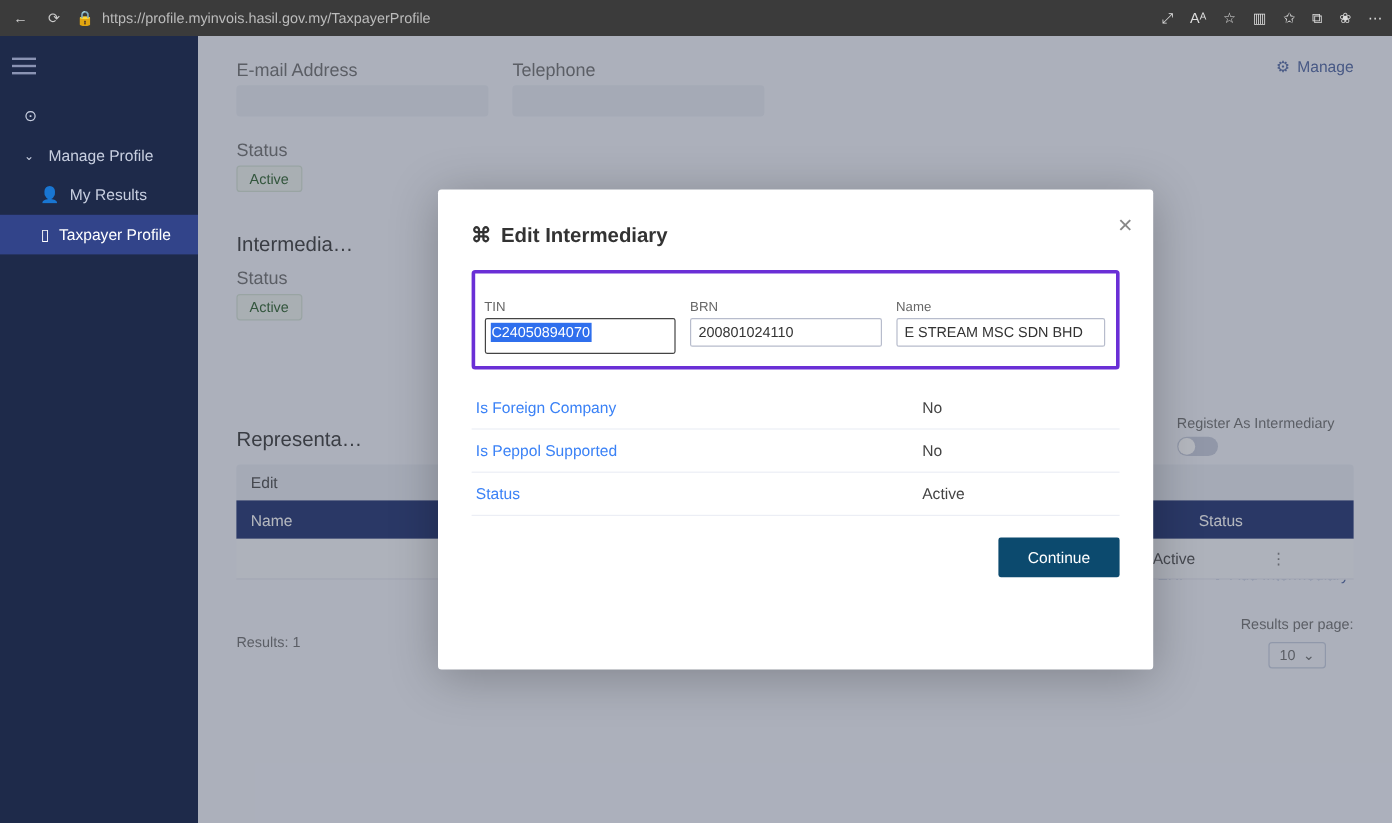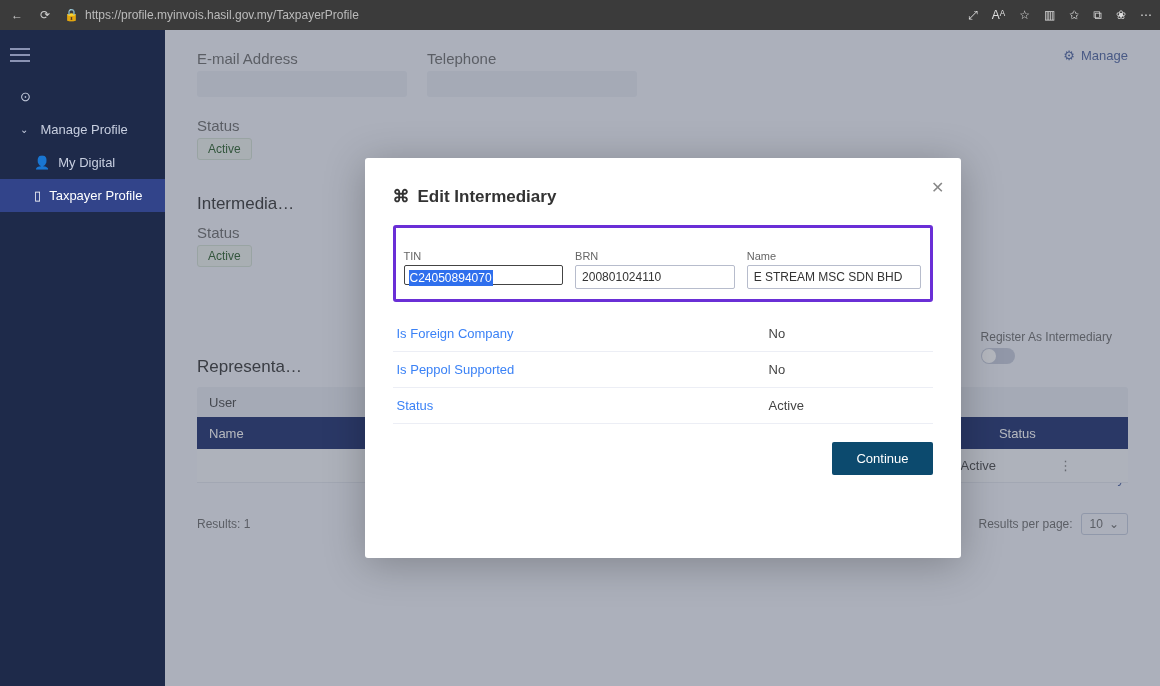--- a/index.html
+++ b/index.html
@@ -18,21 +18,21 @@
   .chev { font-size:10px; margin-right:4px; }
   
   .main { flex:1; background:#f3f5fb; position:relative; overflow:hidden; }
   .main-inner { padding: 20px 32px; color:#555; }
   .top-actions { position:absolute; right:32px; top:18px; display:flex; align-items:center; gap:6px; color:#5a6fa8; font-size:13px; }
   .field-row { display:flex; gap:20px; margin-bottom:20px; }
   .field-label { font-size:15px; color:#777; margin-bottom:4px; }
   .field-box { height:26px; background:#e8ebf3; border-radius:3px; width:210px; display:flex; align-items:center; padding:0 8px; color:#aaa; font-size:11px; }
   .section-title { font-size:17px; color:#444; margin:18px 0 10px; }
   .status-chip { display:inline-block; padding:3px 10px; background:#eef3ee; border:1px solid #d6e2d6; color:#3a6a3a; border-radius:3px; font-size:12px; }
-  .reg-block { position:absolute; right:48px; top:300px; font-size:12px; color:#777; }
+  .reg-block { position:absolute; right:48px; top:316px; font-size:12px; color:#777; }
   .toggle { width:34px; height:16px; background:#c9cedd; border-radius:10px; margin-top:4px; position:relative; }
   .toggle::after { content:""; width:14px; height:14px; background:#fff; border-radius:50%; position:absolute; left:1px; top:1px; }
   .act-links { position:absolute; right:36px; top:440px; display:flex; gap:18px; font-size:13px; color:#5a6fa8; }
   .act-link { display:flex; align-items:center; gap:5px; cursor:pointer; }
   .tab-bar { background:#e8ebf3; height:30px; display:flex; align-items:center; padding:0 12px; font-size:13px; color:#555; border-radius:3px 3px 0 0; margin-top:10px; }
   .table-head { background:#2c3d78; color:#fff; height:32px; display:flex; align-items:center; padding:0 12px; font-size:13px; justify-content:space-between; }
   .table-head .left { }
   .table-head .right { display:flex; gap:40px; width:220px; justify-content:flex-start; }
   .row-space { height:34px; border-bottom:1px solid #e4e6ef; display:flex; align-items:center; padding:0 12px; font-size:13px; color:#555; background:#f6f7fb; position:relative;}
   .row-space .rstatus { position:absolute; right:132px; }
@@ -92,21 +92,21 @@
     <div style="height:18px"></div>
     <div class="side-item">
       <span>⊙</span>
     </div>
     <div class="side-item">
       <span class="chev">⌄</span>
       <span>Manage Profile</span>
     </div>
     <div class="side-item side-sub">
       <span>👤</span>
-      <span>My Digital</span>
+      <span>My Results</span>
     </div>
     <div class="side-item side-sub active">
       <span>▯</span>
       <span>Taxpayer Profile</span>
     </div>
   </div>
 
   <div class="main">
     <div class="main-inner">
       <div class="top-actions">
@@ -144,37 +144,37 @@
           <span>𝔖</span>
           <span>Register ERP</span>
         </div>
         <div class="act-link">
           <span>✚</span>
           <span>Add Intermediary</span>
         </div>
       </div>
 
       <div class="tab-bar">
-        <span>User</span>
+        <span>Edit</span>
       </div>
       <div class="table-head">
         <div class="left">Name</div>
         <div class="right">
           <span>…ol Sup…</span>
           <span>Status</span>
         </div>
       </div>
       <div class="row-space">
         <span class="rstatus">Active</span>
         <span class="kebab">⋮</span>
       </div>
 
       <div class="footer-row">
         <div>Results: 1</div>
-        <div style="display:flex; align-items:center; gap:8px;">
+        <div style="display:flex; align-items:center; gap:8px;flex-direction:column;">
           <span>Results per page:</span>
           <div class="page-sel">
             <span>10</span>
             <span>⌄</span>
           </div>
         </div>
       </div>
     </div>
 
     <div class="overlay">
@@ -182,21 +182,21 @@
         <div class="modal-close">✕</div>
         <div class="modal-title">
           <span>⌘</span>
           <span>Edit Intermediary</span>
         </div>
 
         <div class="highlight-box">
           <div class="field-wrap">
             <div class="mfield tin" style="flex:1.05">
               <label>TIN</label>
-              <div style="position:relative; height:20px; border:1px solid #444; border-radius:2px; padding:2px 4px;">
+              <div style="position:relative; height:30px; border:1px solid #444; border-radius:2px; padding:2px 4px;">
                 <span class="sel-text">C24050894070</span>
               </div>
             </div>
             <div class="mfield" style="flex:1.05">
               <label>BRN</label>
               <input type="text" value="200801024110" style="">
             </div>
             <div class="mfield" style="flex:1.15">
               <label>Name</label>
               <input type="text" value="E STREAM MSC SDN BHD" style="">

